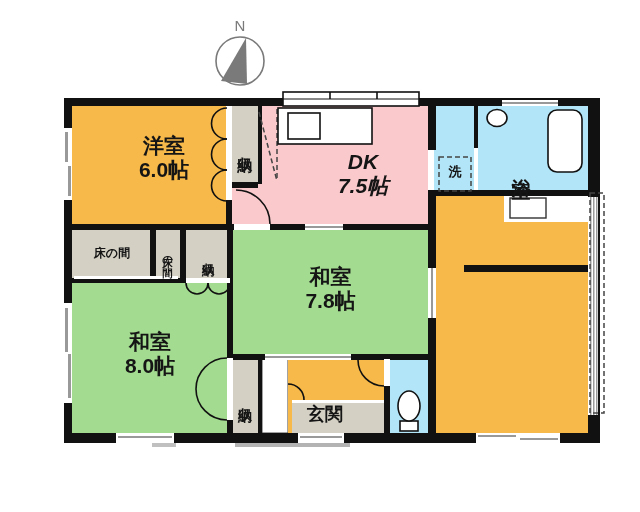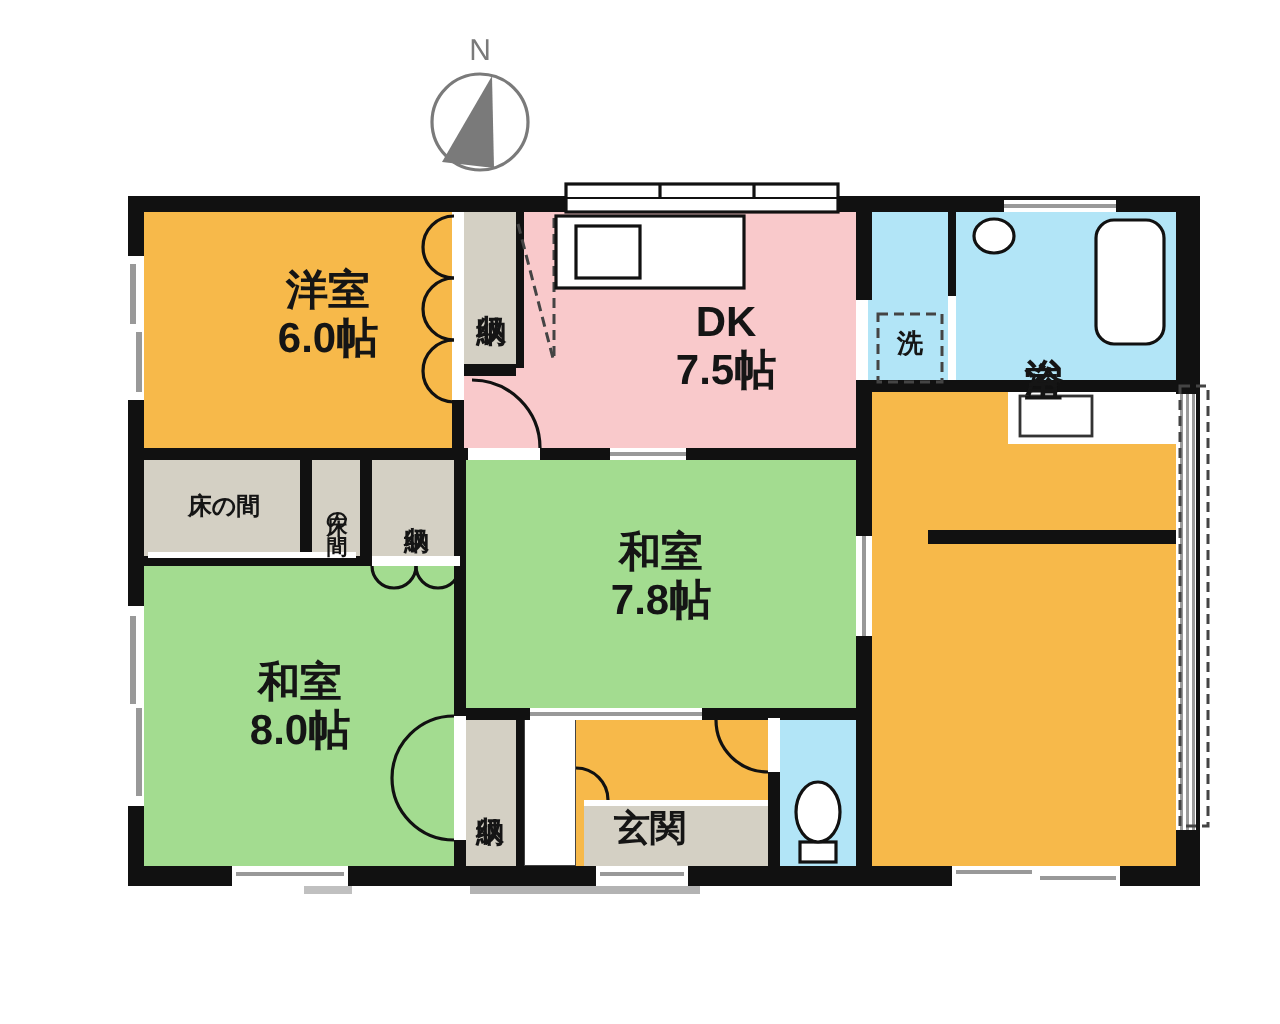--- a/index.html
+++ b/index.html
@@ -157,21 +157,21 @@
   </g>
 </svg>
 
 <div class="lbl" style="left:225px;top:17px;width:30px;font-size:15px;color:#7A7A7A;font-weight:normal;">N</div>
 
 <div class="lbl" style="left:72px;top:134px;width:184px;font-size:21px;">
   <span>洋室</span><br>
   <span>6.0帖</span>
 </div>
 
-<div class="lbl" style="left:288px;top:150px;width:150px;font-size:21px;">
+<div class="lbl" style="left:288px;top:150px;width:150px;font-size:21px;font-style:italic;">
   <span>DK</span><br>
   <span>7.5帖</span>
 </div>
 
 <div class="lbl" style="left:232px;top:265px;width:197px;font-size:21px;">
   <span>和室</span><br>
   <span>7.8帖</span>
 </div>
 
 <div class="lbl" style="left:72px;top:330px;width:156px;font-size:21px;">

